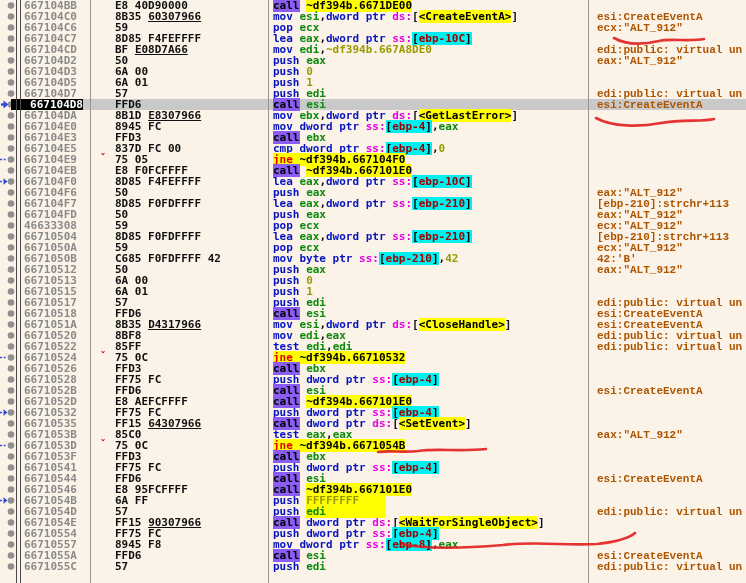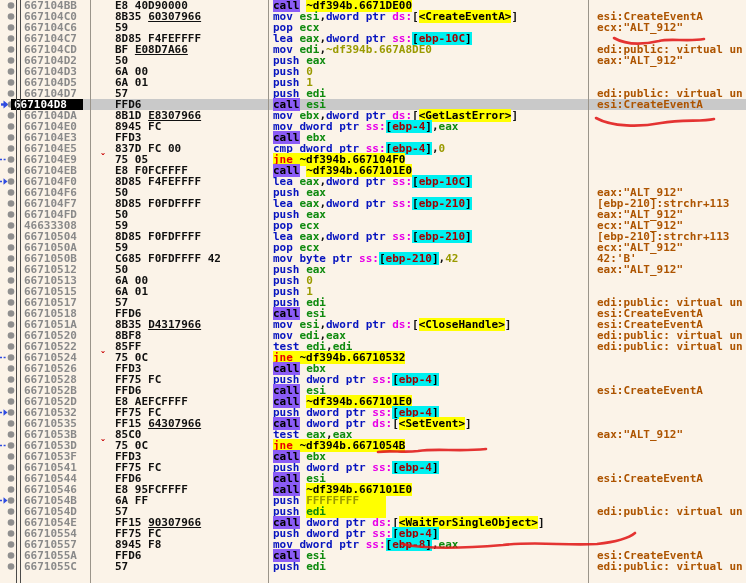--- a/index.html
+++ b/index.html
@@ -1,18 +1,18 @@
 <!DOCTYPE html>
 <html><head>
 <meta charset="utf-8">
 <style>
   html,body{margin:0;padding:0;background:#FBF3E8;}
   #screen{position:relative;width:746px;height:583px;overflow:hidden;background:#FBF3E8;
     font-family:"DejaVu Sans Mono","Liberation Mono",monospace;font-size:11px;font-weight:bold;
-    line-height:11px;color:#101010;}
+    line-height:11px;color:#101010;text-align:right;}
   .vsep{position:absolute;top:0;bottom:0;width:1px;background:#9a948a;}
   .vsep.dark{background:#4a4a4a;}
   #rows{position:absolute;inset:0;}
   .row{position:relative;height:11px;white-space:pre;}
   .row.sel{background:linear-gradient(to right,rgba(0,0,0,0) 21px,#C9C9C9 21px);}
   .gut{position:absolute;left:0;top:0;width:21px;height:11px;}
   .addr{position:absolute;left:24px;top:0;color:#8A8A8A;}
   .sel .addr{left:11px;width:69px;background:#000;color:#FFF;padding-left:3px;}
   .vmark{position:absolute;left:100px;top:-1px;color:#C80000;font-size:10px;}
   .bytes{position:absolute;left:115px;top:0;}
@@ -25,21 +25,21 @@
   .seg{color:#E800E8;}
   .num{color:#9A9A00;}
   .sym{color:#9A9A00;}
   .y{background:#FFFF00;color:#000;}
   .cy{background:#8b5cf6;color:#000;}
   .jy{background:#FFFF00;color:#E80000;}
   .ny{background:#FFFF00;color:#9A9A00;}
   .gy{background:#FFFF00;color:#0E8A0E;}
   .bc{background:#00F0F0;color:#000;}
   .stk{background:#00F0F0;color:#A00000;}
-  .cm{color:#AD5400;}
+  .cm{color:#AD5400;font-family:Liberation Mono, monospace;}
   #anno{position:absolute;inset:0;pointer-events:none;}
 </style>
 </head>
 <body>
 
 <div id="screen">
   <div id="rows">
       <div class="row"><svg class="gut" width="21" height="11">
           <circle cx="11" cy="5.5" r="3.3" fill="#8F8F8F"></circle>
         </svg><span class="addr">667104BB</span><span class="bytes"><span class="t">E8 40D90000</span></span><span class="asm"><span class="cy">call</span><span class="t"> </span><span class="y">~df394b.6671DE00</span></span><span class="cmt"></span></div>

